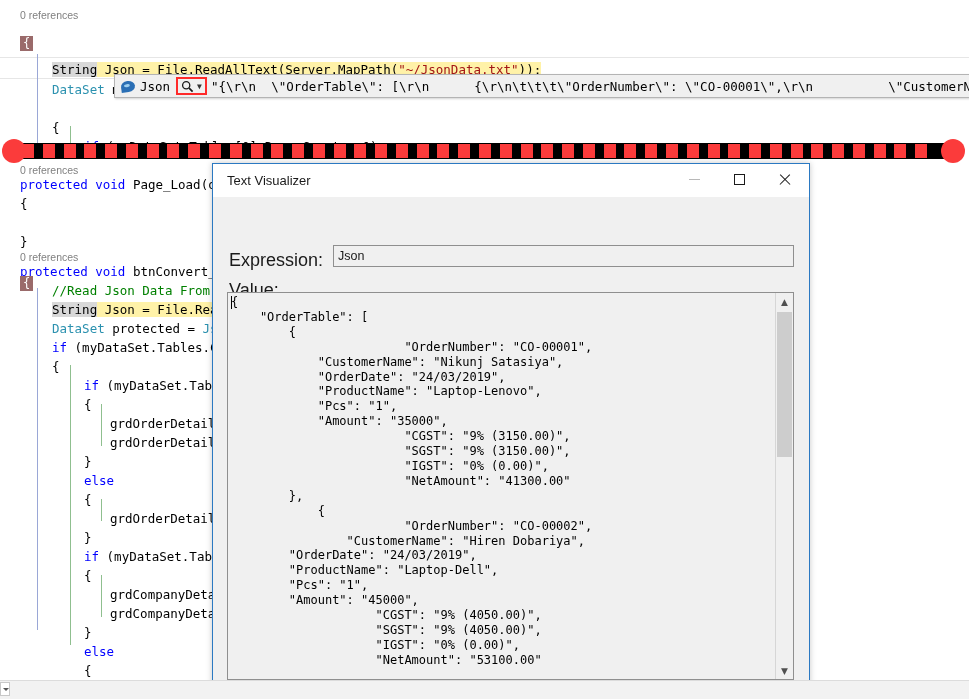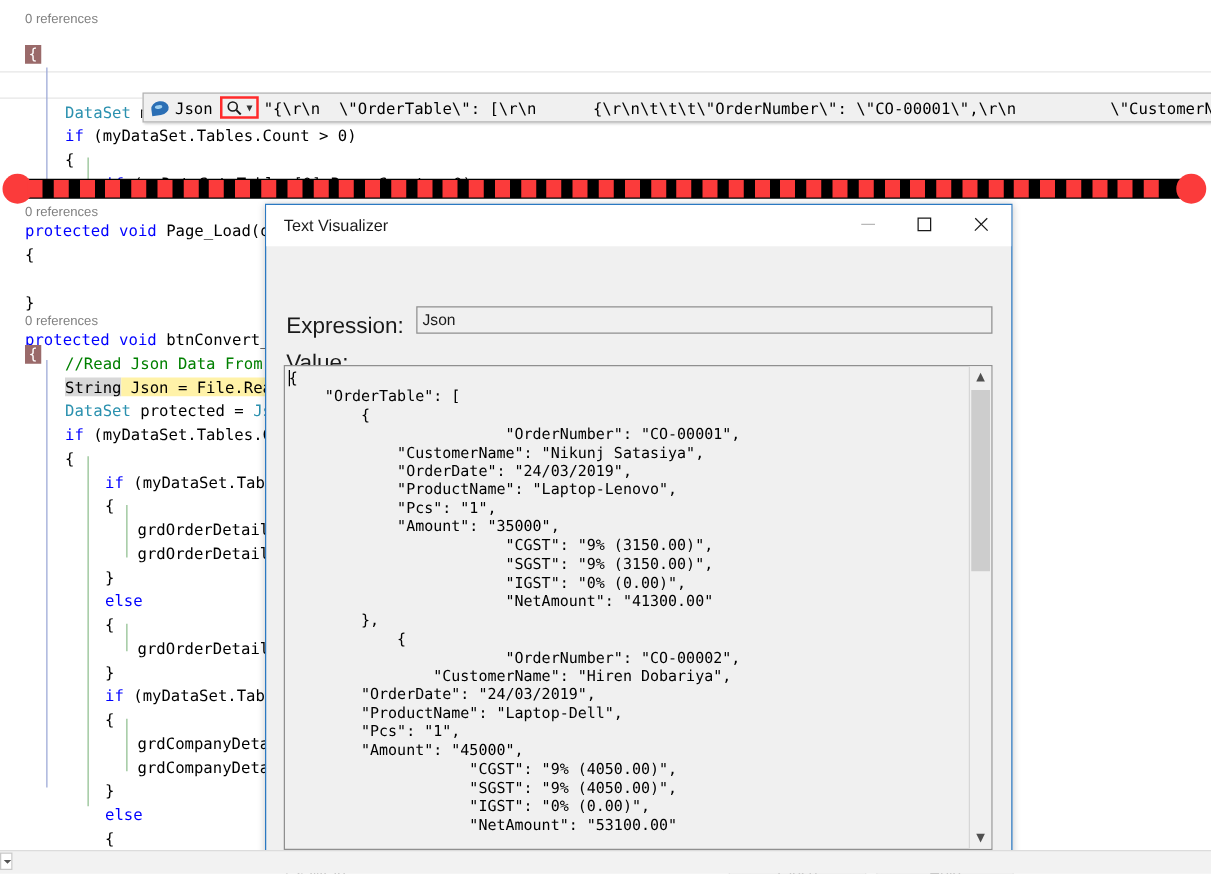--- a/index.html
+++ b/index.html
@@ -239,25 +239,25 @@
 
     
     <div class="code-line ref-line" style="left:20px; top:6px;">0 references</div>
 
 
     <div class="brace-box" style="left:20px; top:36px;">{</div>
 
 
     
     <div class="row-border-top" style="top:57px;"></div>
+    <div class="code-line" style="left:52px; top:60px;"><span class="hl-grey plain">String</span><span class="hl-yellow plain"> Json = File.ReadAllText(Server.MapPath(</span><span class="hl-yellow str">"~/JsonData.txt"</span><span class="hl-yellow plain">));</span></div>
     <div class="row-border-bot" style="top:78px;"></div>
 
     <div class="code-line" style="left:52px; top:80px;"><span class="typ">DataSet</span><span class="plain"> myDataSet = Json</span></div>
 
-    <div class="code-line" style="left:52px; top:99px;"><span class="kw">if</span><span class="plain"> (myDataSet.Tables.Count &gt; 0)</span></div>
     <div class="code-line plain" style="left:52px; top:118px;">{</div>
     <div class="code-line" style="left:84px; top:137px;"><span class="kw">if</span><span class="plain"> (myDataSet.Tables[0].Rows.Count &gt; 0)</span></div>
 
     <div class="guide" style="left:37px; top:54px; height:92px;"></div>
     <div class="guide-green" style="left:70px; top:126px; height:22px;"></div>
 
     
     <div class="code-line ref-line" style="left:20px; top:161px;">0 references</div>
     <div class="code-line" style="left:20px; top:175px;"><span class="kw">protected</span><span class="plain"> </span><span class="kw">void</span><span class="plain"> Page_Load(obje</span></div>
     <div class="code-line plain" style="left:20px; top:194px;">{</div>

